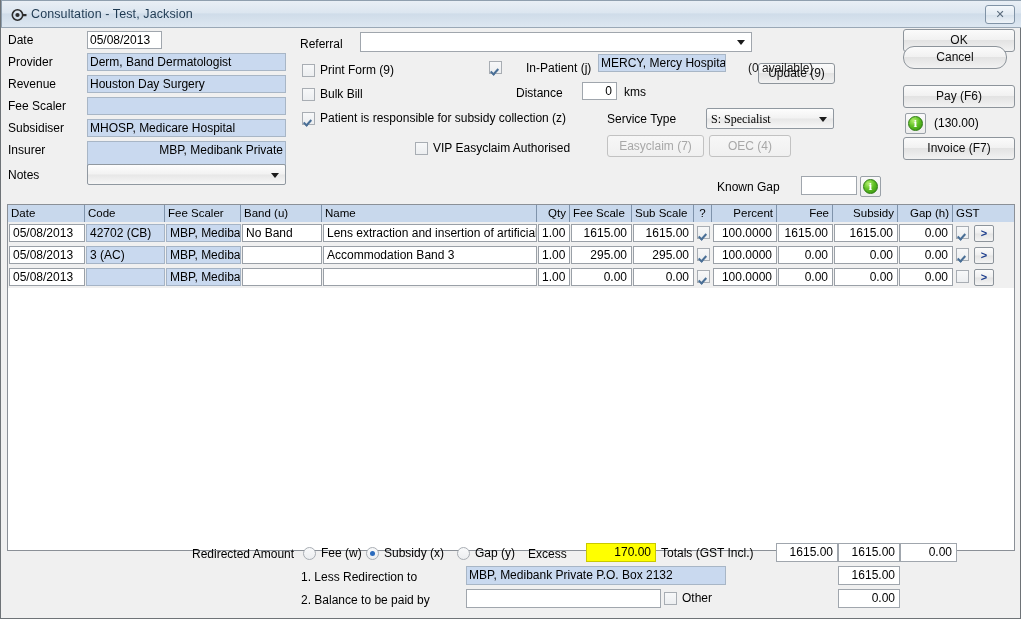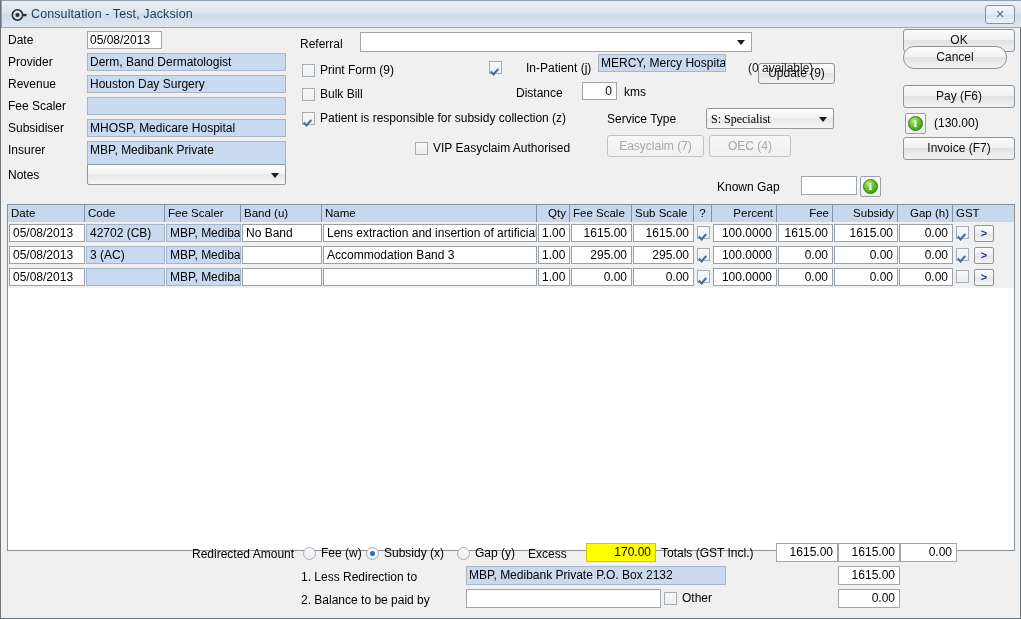--- a/index.html
+++ b/index.html
@@ -304,21 +304,21 @@
     <span class="lbl" style="left:6px; top:71px;">Fee Scaler</span>
     <span class="lbl" style="left:6px; top:93px;">Subsidiser</span>
     <span class="lbl" style="left:6px; top:115px;">Insurer</span>
     <span class="lbl" style="left:6px; top:140px;">Notes</span>
 
     <div class="field" style="left:85px; top:3px;   width:75px;  height:18px;">05/08/2013</div>
     <div class="field blue" style="left:85px; top:25px;  width:199px; height:18px;">Derm, Band  Dermatologist</div>
     <div class="field blue" style="left:85px; top:47px;  width:199px; height:18px;">Houston Day Surgery</div>
     <div class="field blue" style="left:85px; top:69px;  width:199px; height:18px;"></div>
     <div class="field blue" style="left:85px; top:91px;  width:199px; height:18px;">MHOSP, Medicare Hospital</div>
-    <div class="field blue" style="left:85px; top:113px; width:199px; height:36px;">MBP, Medibank Private</div>
+    <div class="field blue" style="left:85px; top:113px; width:199px; height:36px;text-align:right;">MBP, Medibank Private</div>
 
     <div class="combo" style="left:85px; top:136px; width:199px; height:21px;">
       <span></span>
       <span class="arrow"></span>
     </div>
 
     <span class="lbl" style="left:298px; top:9px;">Referral</span>
 
     <div class="combo plain" style="left:358px; top:4px; width:392px; height:20px;">
       <span></span>

